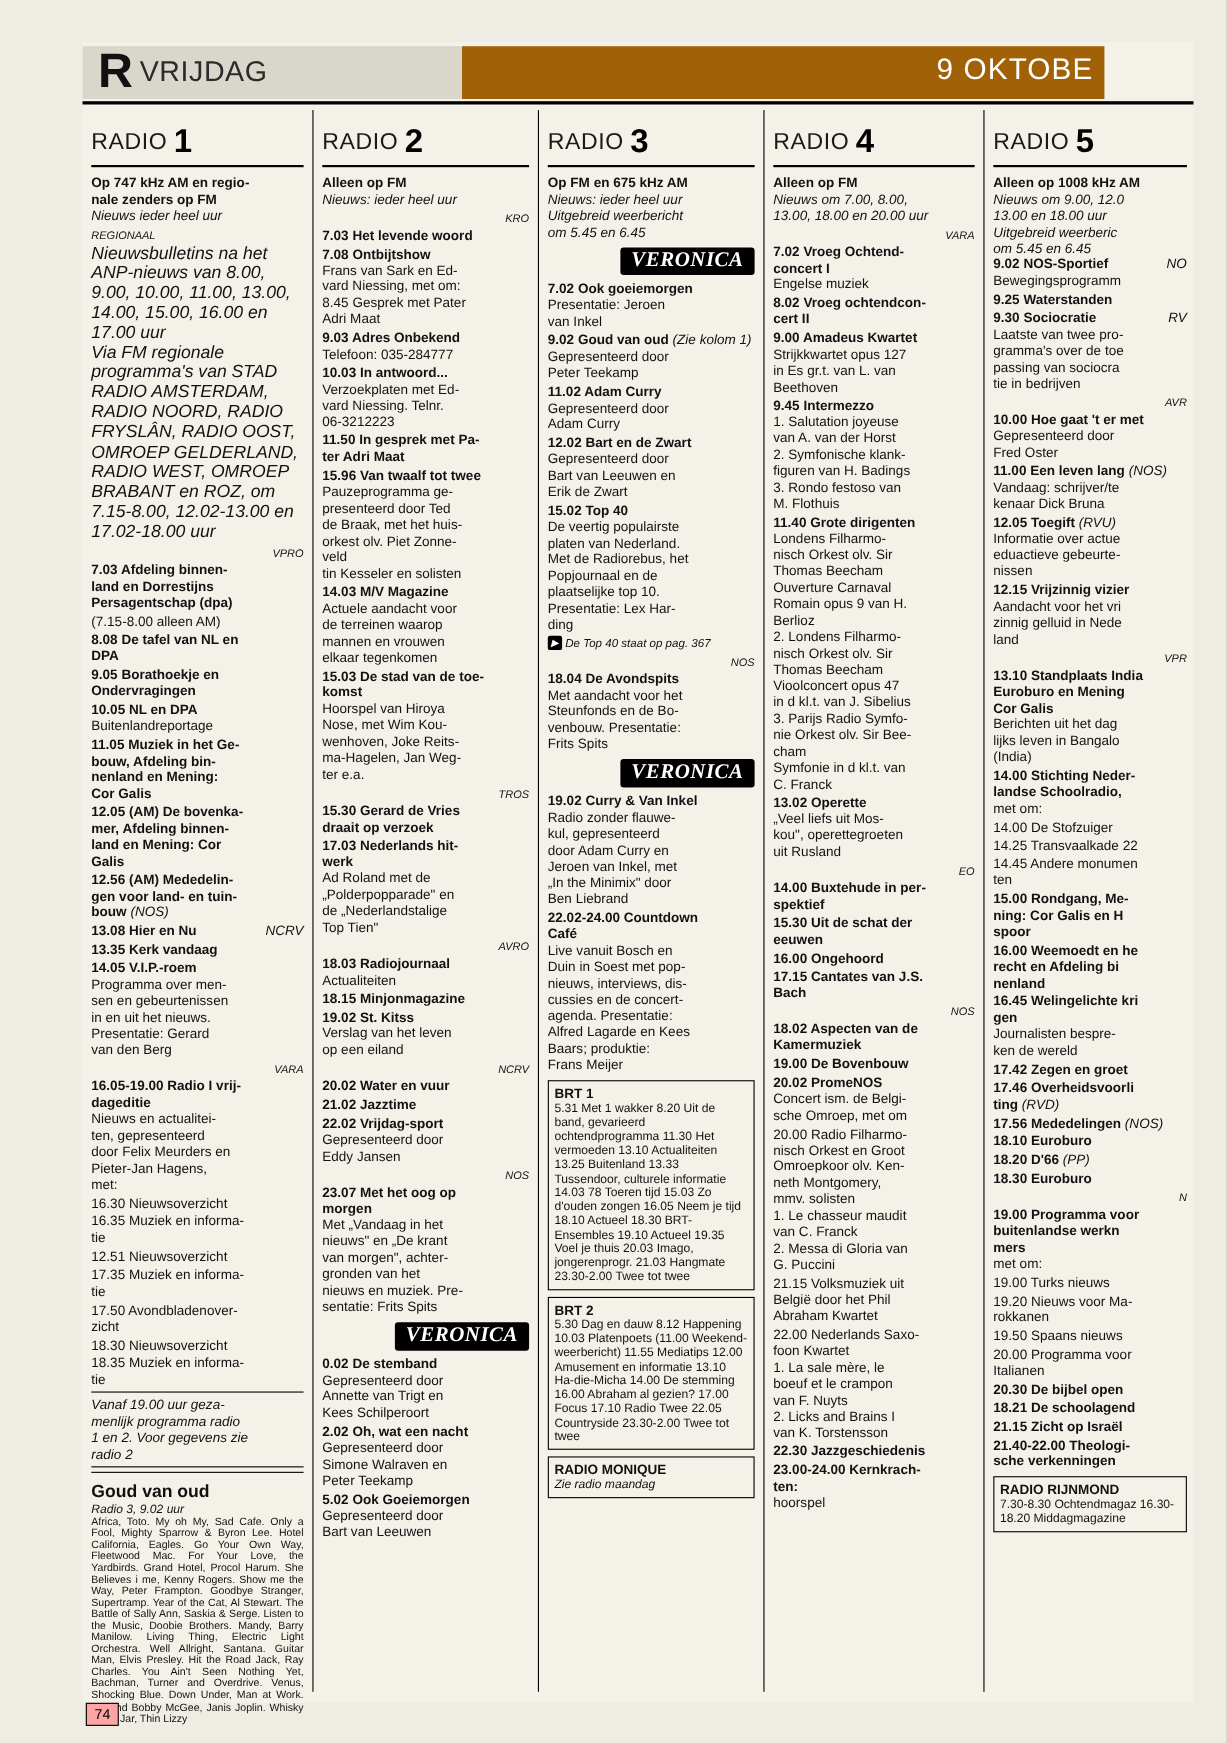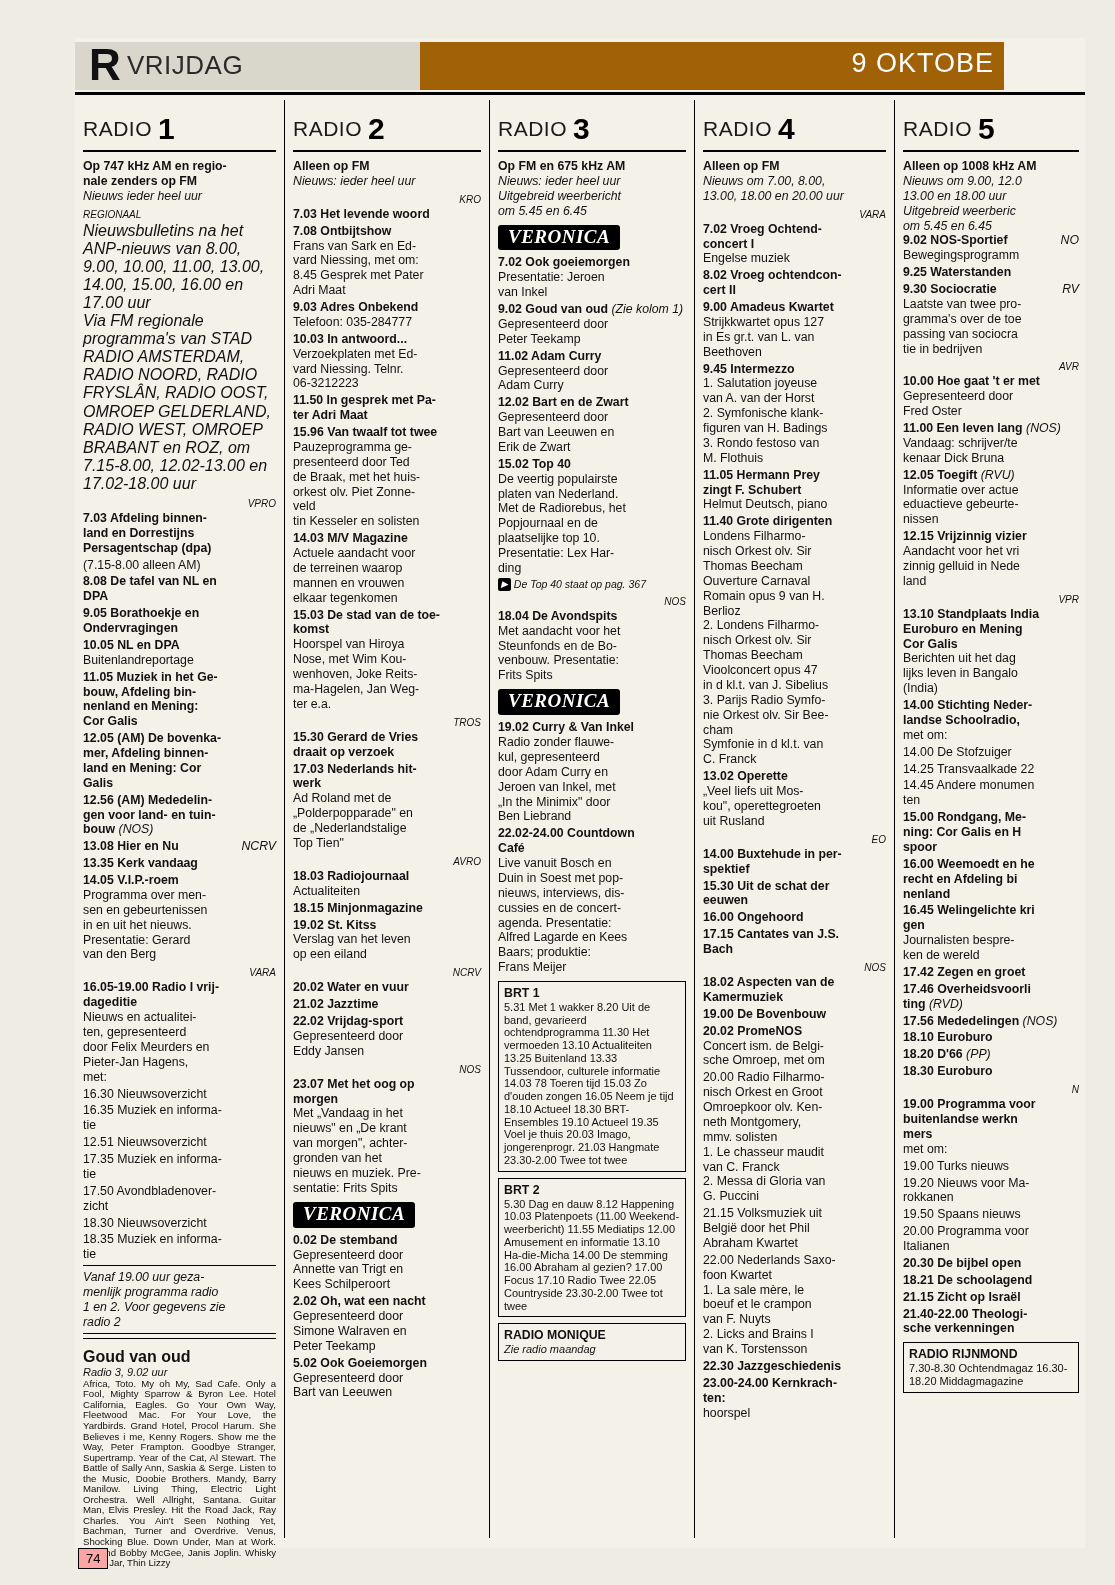--- a/index.html
+++ b/index.html
@@ -30,21 +30,21 @@
 
   .body{font-size:12.3px;line-height:1.21;color:#111;}
   .b{font-weight:bold;}
   .i{font-style:italic;}
   .net{text-align:right;font-style:italic;font-size:10px;margin:5px 0 1px 0;}
   .hr{border-top:1px solid #000;margin:3px 0 4px 0;}
   .item{margin-bottom:2px;}
   .tiny{font-size:16px;line-height:1.13;}
   .small{font-size:11px;line-height:1.16;}
   .veronica{font-family:"Liberation Serif",serif;font-style:italic;font-weight:bold;font-size:19px;background:#000;color:#fff;display:inline-block;padding:1px 10px 2px 10px;border-radius:3px;letter-spacing:0.5px;}
-  .vwrap{text-align:left;margin:6px 0 5px 0;text-decoration:underline;}
+  .vwrap{text-align:right;margin:6px 0 5px 0;text-decoration:underline;}
   .box{border:1px solid #000;padding:4px 5px;margin-top:6px;}
   .note{font-size:10.5px;font-style:italic;}
   .blk{background:#000;color:#fff;display:inline-block;font-size:9px;padding:1px 3px;border-radius:2px;vertical-align:1px;}
   .pagenum{position:absolute;left:78px;top:1548px;border:1px solid #000;padding:2px 7px;font-size:13px;background:#fca5a5;}
   .goudbox{margin-top:8px;}
   .goudtitle{font-size:16px;font-weight:bold;}
   .denser{font-size:9.6px;line-height:1.1;text-align:justify;}
 </style>
 </head>
 <body>
@@ -187,21 +187,20 @@
         </div>
         <div class="chead-rule"></div>
         <div class="body">
           <div class="b">Alleen op FM</div>
           <div class="i">Nieuws om 7.00, 8.00,<br>13.00, 18.00 en 20.00 uur</div>
           <div class="net">VARA</div>
           <div class="item"><span class="b">7.02 Vroeg Ochtend-<br>concert I</span><div>Engelse muziek</div></div>
           <div class="item"><span class="b">8.02 Vroeg ochtendcon-<br>cert II</span></div>
           <div class="item"><span class="b">9.00 Amadeus Kwartet</span><div>Strijkkwartet opus 127<br>in Es gr.t. van L. van<br>Beethoven</div></div>
           <div class="item"><span class="b">9.45 Intermezzo</span><div>1. Salutation joyeuse<br>van A. van der Horst<br>2. Symfonische klank-<br>figuren van H. Badings<br>3. Rondo festoso van<br>M. Flothuis</div></div>
-          <div class="item"><span class="b">11.05 Hermann Prey<br>zingt F. Schubert</span><div>Helmut Deutsch, piano</div></div>
           <div class="item"><span class="b">11.40 Grote dirigenten</span><div>Londens Filharmo-<br>nisch Orkest olv. Sir<br>Thomas Beecham<br>Ouverture Carnaval<br>Romain opus 9 van H.<br>Berlioz<br>2. Londens Filharmo-<br>nisch Orkest olv. Sir<br>Thomas Beecham<br>Vioolconcert opus 47<br>in d kl.t. van J. Sibelius<br>3. Parijs Radio Symfo-<br>nie Orkest olv. Sir Bee-<br>cham<br>Symfonie in d kl.t. van<br>C. Franck</div></div>
           <div class="item"><span class="b">13.02 Operette</span><div>„Veel liefs uit Mos-<br>kou", operettegroeten<br>uit Rusland</div></div>
           <div class="net">EO</div>
           <div class="item"><span class="b">14.00 Buxtehude in per-<br>spektief</span></div>
           <div class="item"><span class="b">15.30 Uit de schat der<br>eeuwen</span></div>
           <div class="item"><span class="b">16.00 Ongehoord</span></div>
           <div class="item"><span class="b">17.15 Cantates van J.S.<br>Bach</span></div>
           <div class="net">NOS</div>
           <div class="item"><span class="b">18.02 Aspecten van de<br>Kamermuziek</span></div>
           <div class="item"><span class="b">19.00 De Bovenbouw</span></div>

